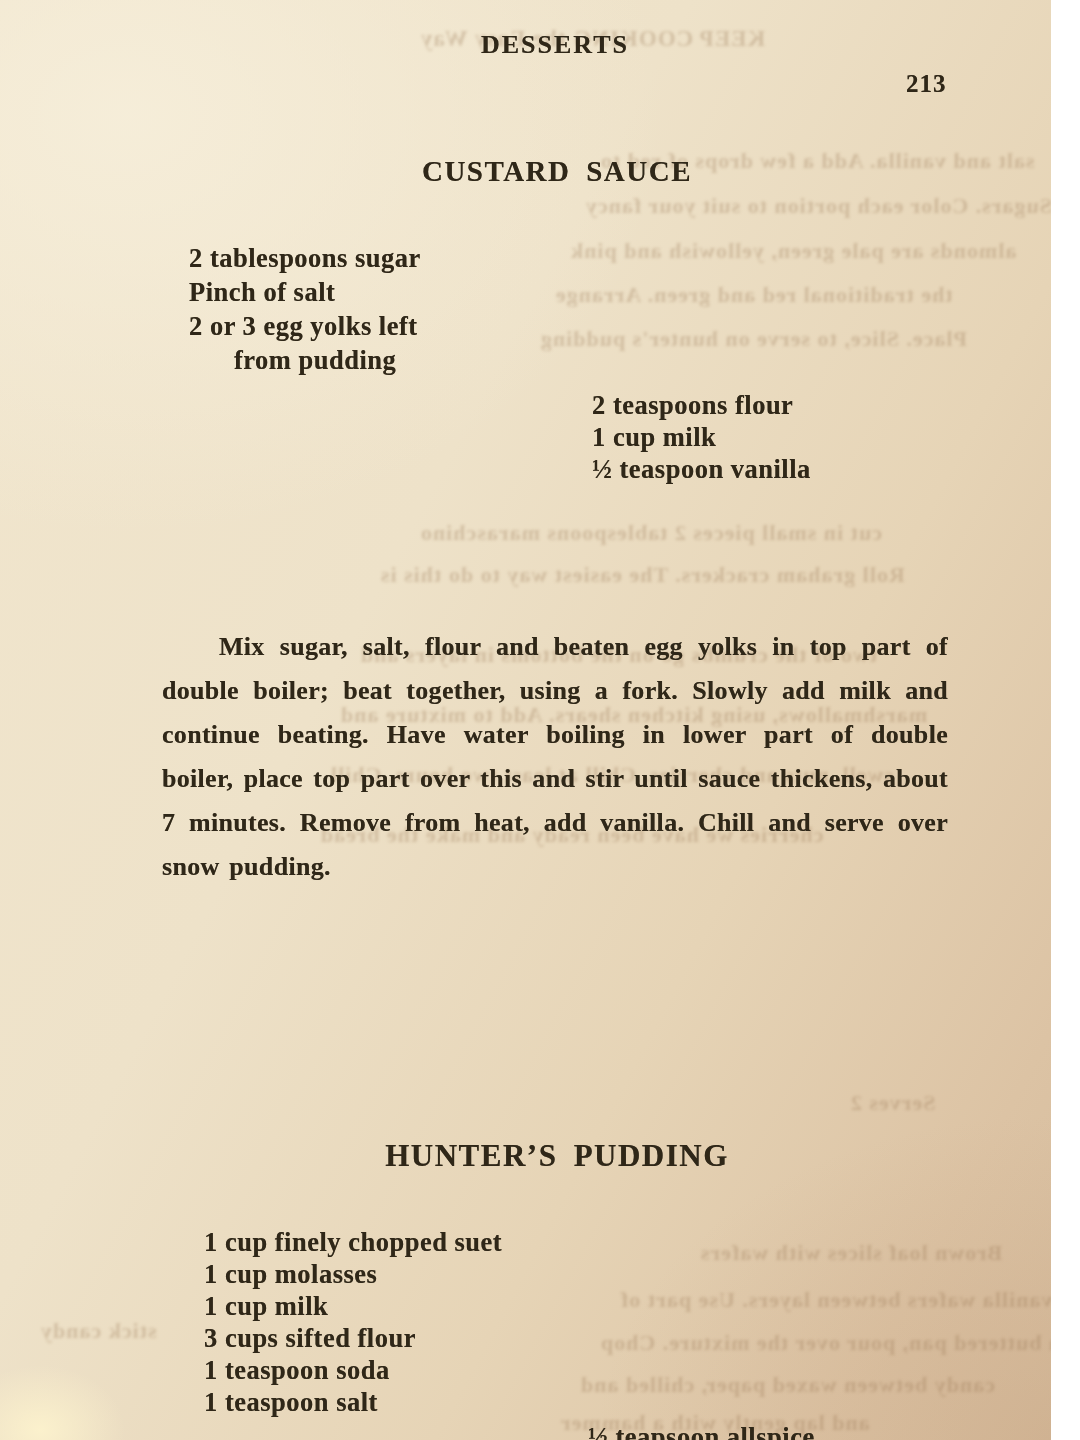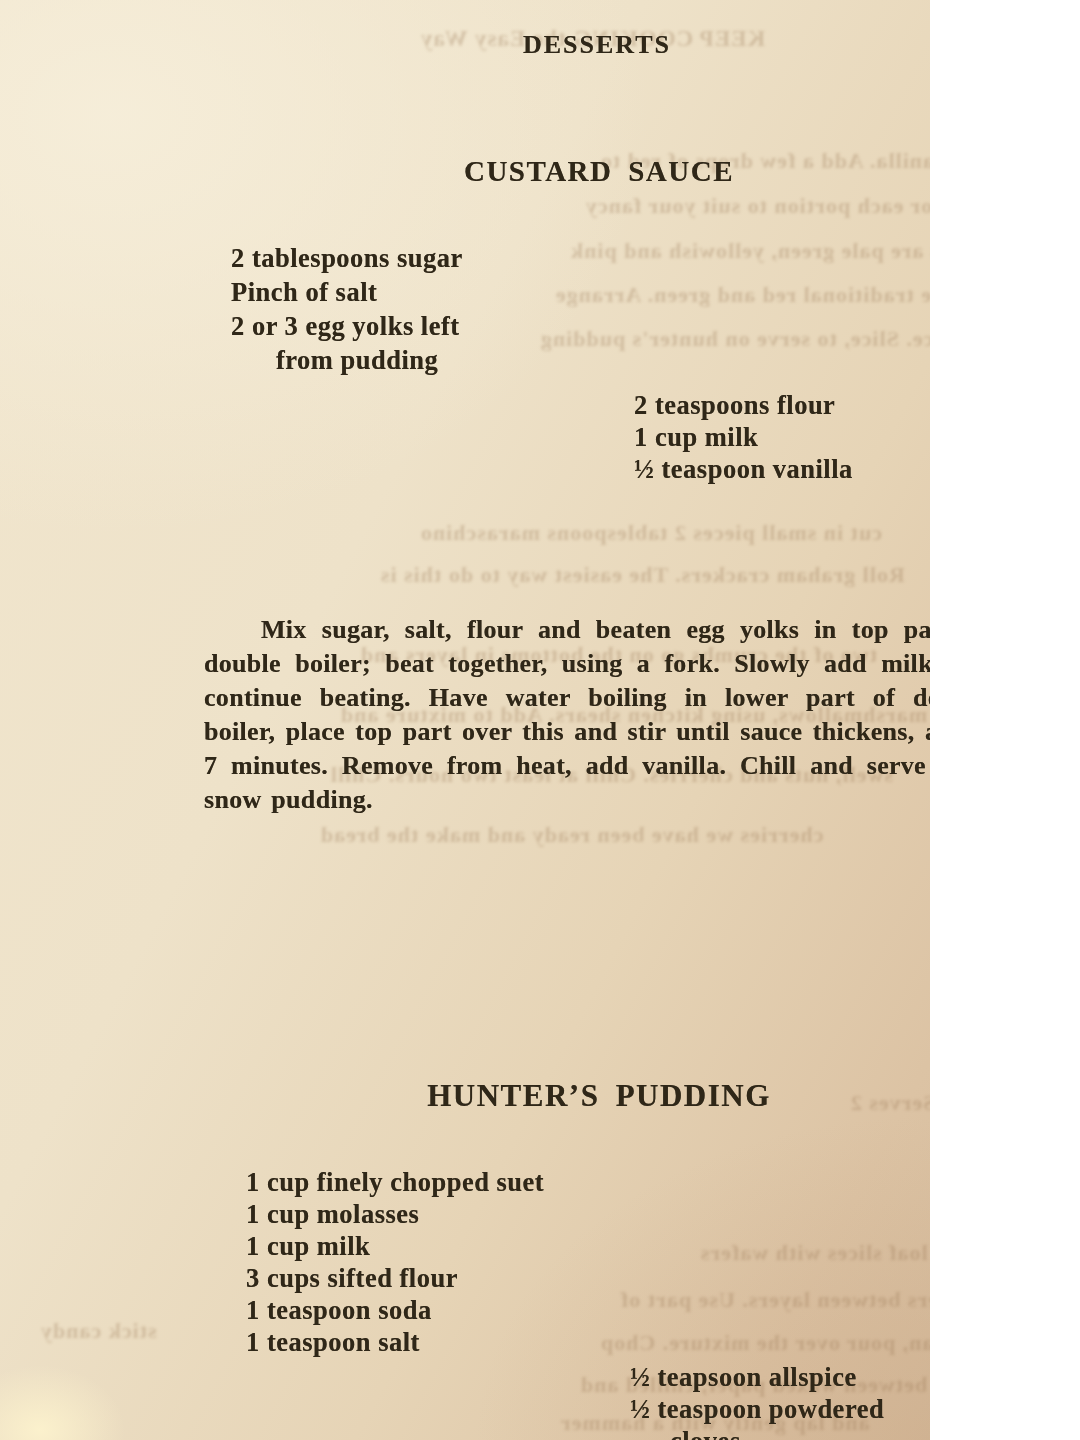--- a/index.html
+++ b/index.html
@@ -1,27 +1,26 @@
 <!DOCTYPE html>
 <html><head>
 <meta charset="utf-8">
 <style>
   html,body{margin:0;padding:0;}
   body{width:1080px;height:1440px;overflow:hidden;}
   .page{
     position:relative;
-    width:888px;height:1440px;
+    width:1051px;height:1440px;
     overflow:hidden;
     background:
       radial-gradient(900px 700px at 12% 8%, rgba(246,238,218,.9) 0%, rgba(246,238,218,0) 60%),
       radial-gradient(700px 500px at 100% 100%, rgba(196,160,125,.35) 0%, rgba(196,160,125,0) 65%),
       linear-gradient(118deg, #f1e6ce 0%, #eee2c9 38%, #e6d4b6 66%, #dcc3a4 88%, #d6bc9d 100%);
     font-family:"Liberation Serif","DejaVu Serif",serif;
     color:#322a1c;
-    padding-left:42px;
   }
   
   .corner-light{
     position:absolute;left:-45px;bottom:-55px;width:170px;height:130px;
     border-radius:50%;
     background:radial-gradient(closest-side, rgba(252,242,205,.95), rgba(252,242,205,0));
   }
   .ink{color:#2f2718;text-shadow:0 0 .6px rgba(47,39,24,.55);}
   .hdr{
     position:absolute;top:30px;left:0;width:1110px;text-align:center;
@@ -84,21 +83,21 @@
     <div>Pinch of salt</div>
     <div>2 or 3 egg yolks left</div>
     <div class="indent1">from pudding</div>
   </div>
   <div class="col tight ink z1" style="top:162px;left:592px;">
     <div>2 teaspoons flour</div>
     <div>1 cup milk</div>
     <div>½ teaspoon vanilla</div>
   </div>
 
-  <div class="par ink z1" style="top:290px;line-height:34px;">Mix sugar, salt, flour and beaten egg yolks in top part of double boiler; beat together, using a fork. Slowly add milk and continue beating. Have water boiling in lower part of double boiler, place top part over this and stir until sauce thickens, about 7 minutes. Remove from heat, add vanilla. Chill and serve over snow pudding.</div>
+  <div class="par ink z1" style="top:302px;line-height:44px;">Mix sugar, salt, flour and beaten egg yolks in top part of double boiler; beat together, using a fork. Slowly add milk and continue beating. Have water boiling in lower part of double boiler, place top part over this and stir until sauce thickens, about 7 minutes. Remove from heat, add vanilla. Chill and serve over snow pudding.</div>
 
   <div class="rtitle t-hunters ink z1">HUNTER’S PUDDING</div>
 
   <div class="col tight ink z1" style="top:603px;left:204px;">
     <div>1 cup finely chopped suet</div>
     <div>1 cup molasses</div>
     <div>1 cup milk</div>
     <div>3 cups sifted flour</div>
     <div>1 teaspoon soda</div>
     <div>1 teaspoon salt</div>

